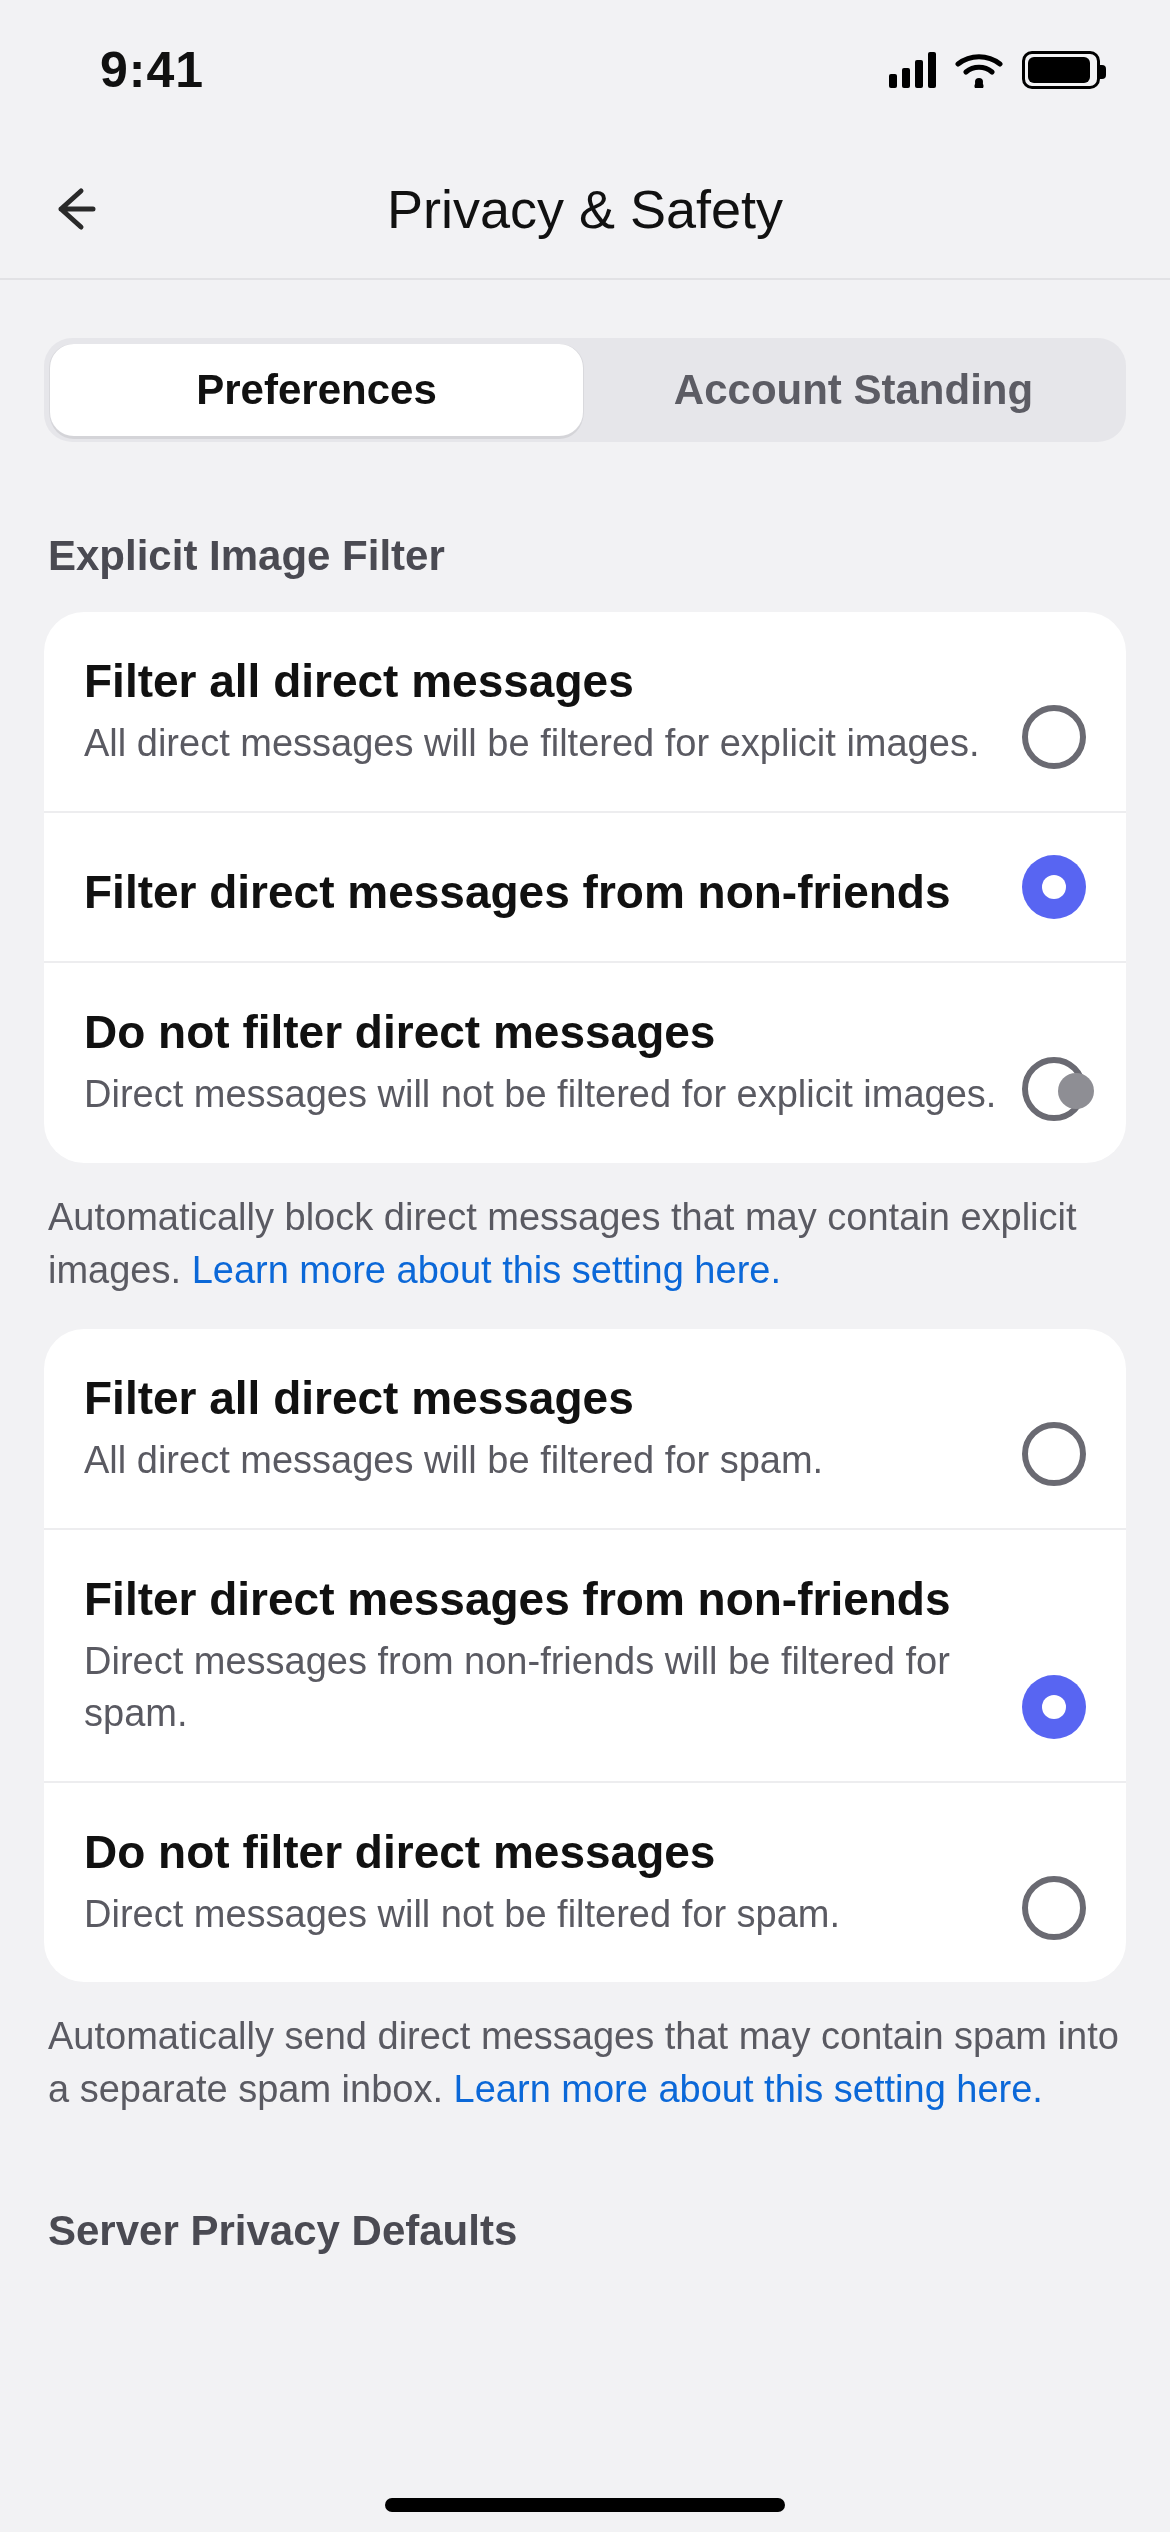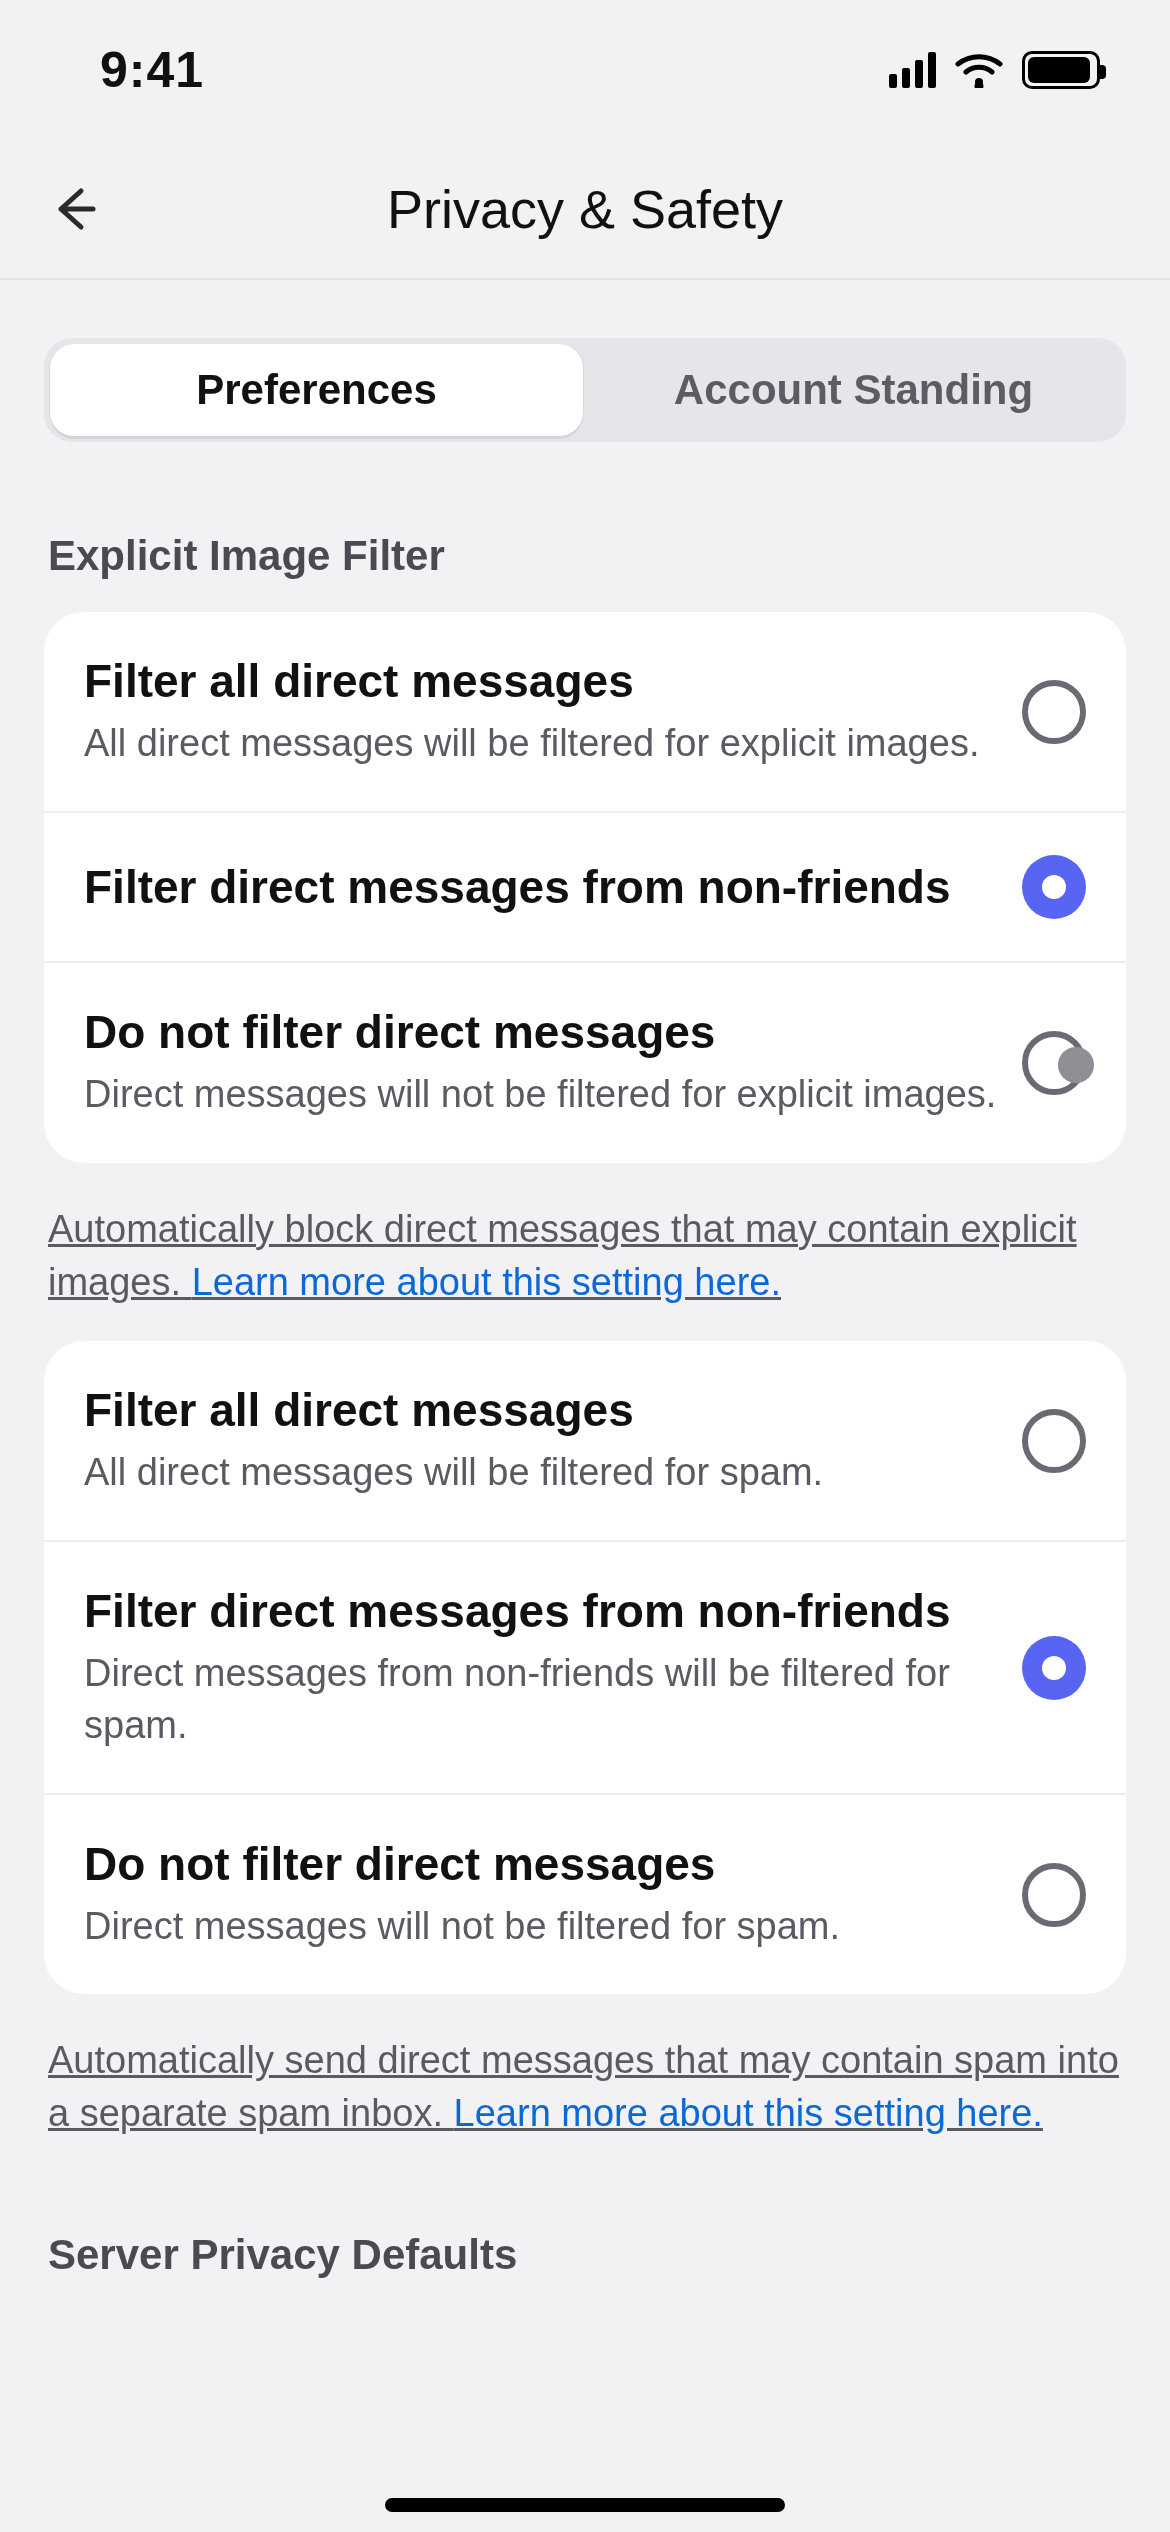--- a/index.html
+++ b/index.html
@@ -91,21 +91,21 @@
   }
 
   
   .card {
     margin-top: 32px;
     background: #ffffff;
     border-radius: 40px;
     overflow: hidden;
   }
   .row {
-    display:flex; align-items:center; gap: 18px;
+    display:flex; align-items:flex-end; gap: 18px;
     padding: 42px 40px 42px 40px;
     border-bottom: 2px solid #ededef;
   }
   .row:last-child { border-bottom: none; }
   .row .text { flex: 1; min-width:0; }
   .row .title { font-size: 46px; font-weight: 800; color:#111; }
   .row .subtitle { margin-top: 10px; font-size: 38px; line-height: 1.35; color:#5a5a62; }
 
   
   .radio {
@@ -123,26 +123,25 @@
   }
   .radio.disabled-look {
     border-color:#6a6a72;
   }
   .radio.disabled-look::before {
     content:""; position:absolute; right:-14px; top:10px; width:36px; height:36px; background:#8e8e94; border-radius:50%;
   }
 
   
   .footer-text {
-    margin-top: 40px;
+    margin-top: 28px;
     font-size: 38px;
     line-height: 1.4;
     color: #5a5a62;
     padding: 0 4px;
-    text-decoration: underline;
   }
   .link { color: #0b68d8; }
 
   
   .home-indicator {
     position:absolute; bottom: 20px; left:50%; transform:translateX(-50%);
     width: 400px; height: 14px; background:#000; border-radius: 14px;
   }
 </style>
 </head>

